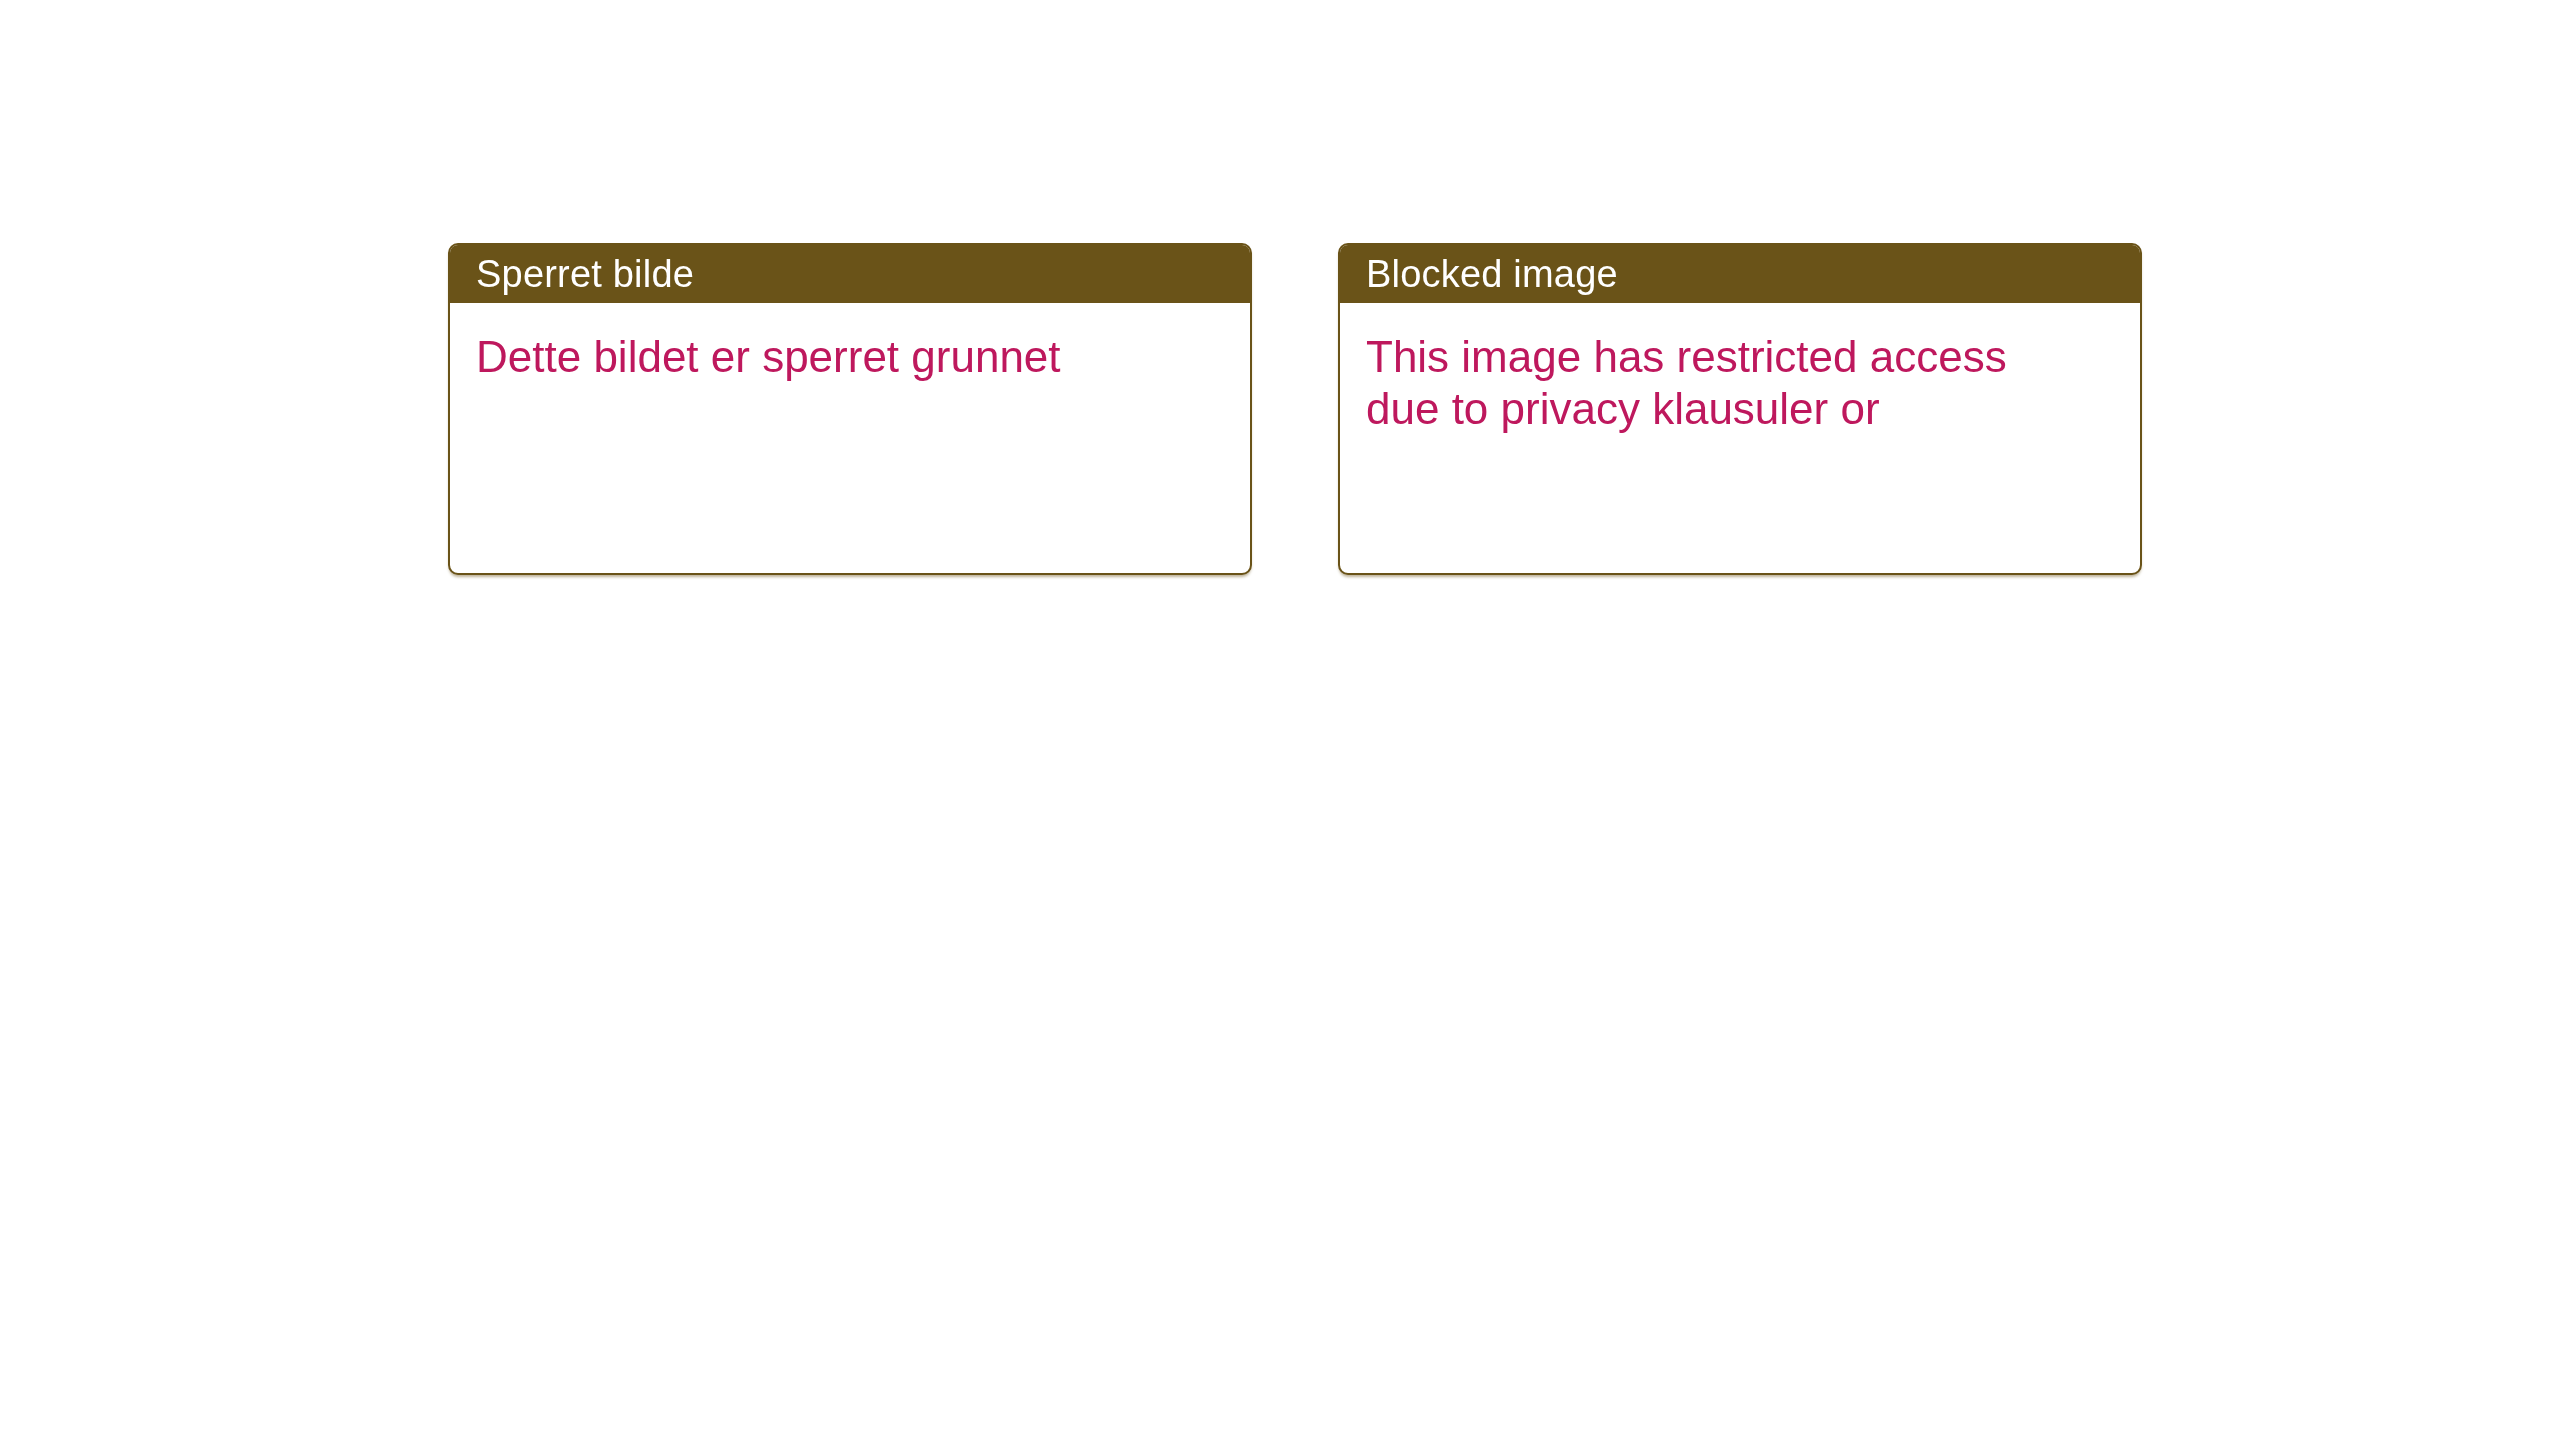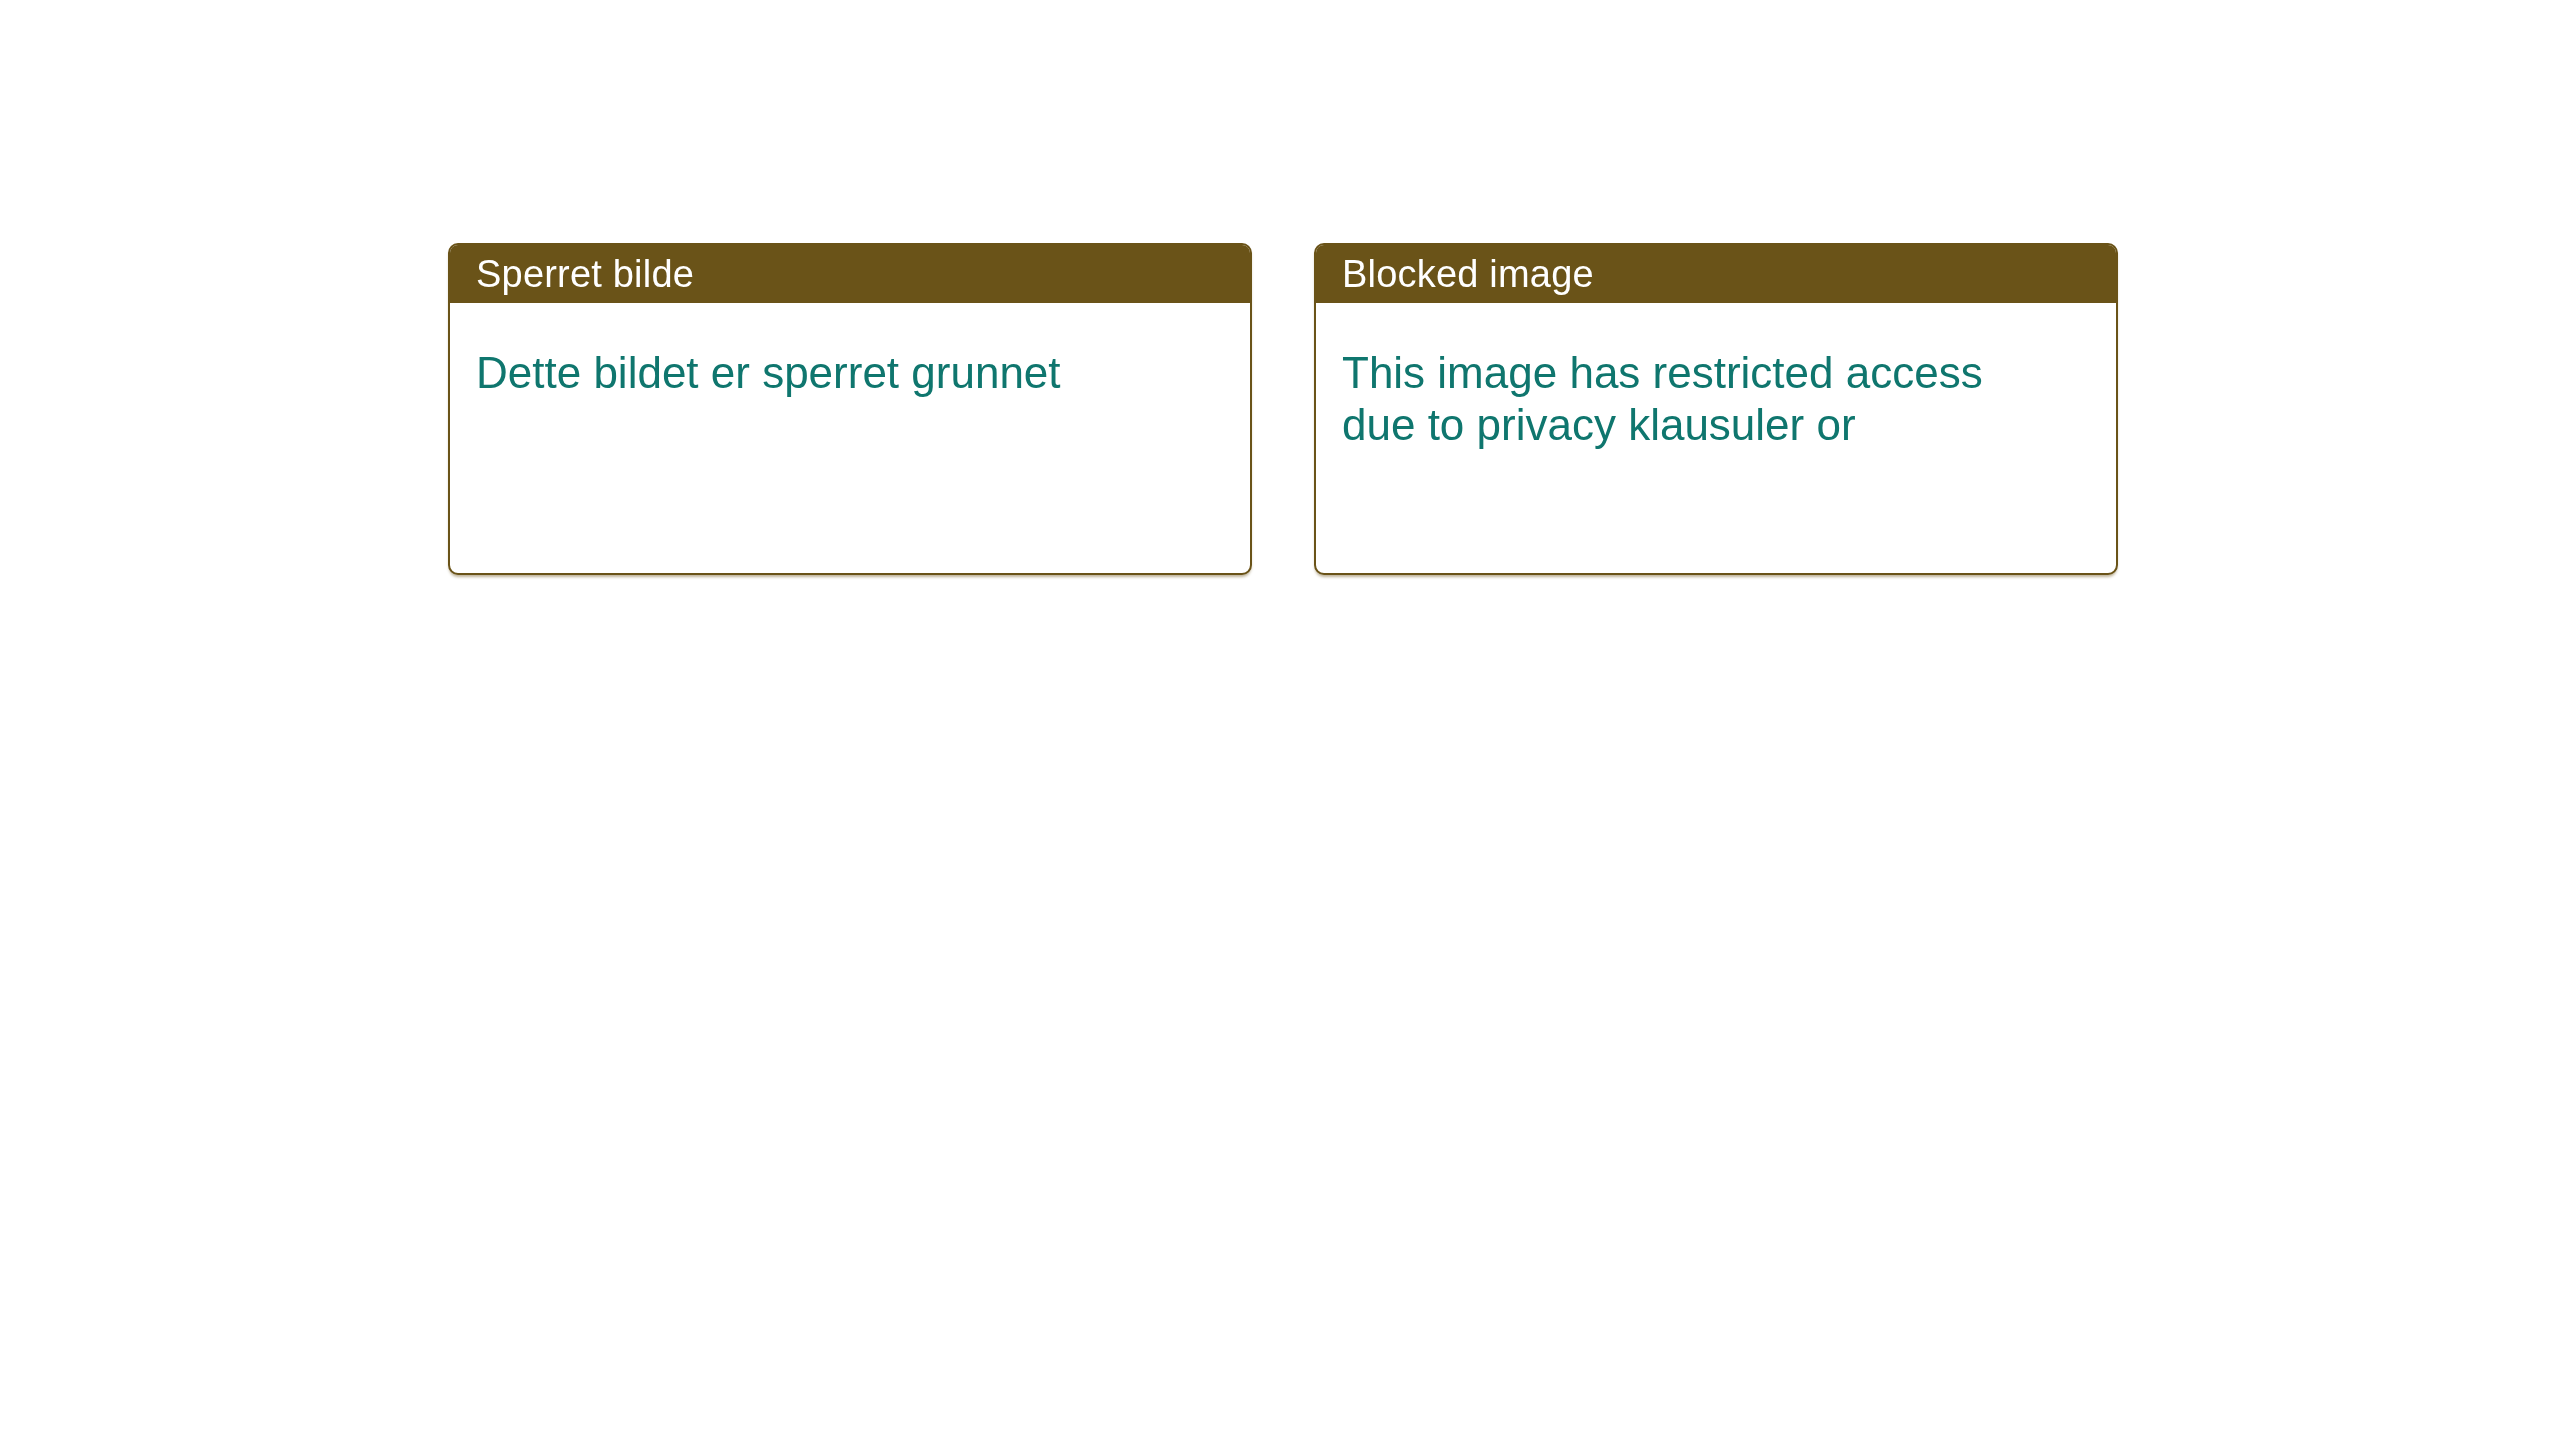--- a/index.html
+++ b/index.html
@@ -8,21 +8,21 @@
     height: 1440px;
     background: #ffffff;
     font-family: "Liberation Sans", sans-serif;
     overflow: hidden;
   }
   .cards-row {
     position: absolute;
     left: 448px;
     top: 243px;
     display: flex;
-    gap: 62px;
+    gap: 86px;
   }
   .notice-card {
     width: 804px;
     height: 332px;
     background: #ffffff;
     border: 2px solid #6a5318;
     border-radius: 10px;
     overflow: hidden;
     box-shadow: 0 3px 3px -1px rgba(106, 83, 24, 0.45);
   }
@@ -34,22 +34,22 @@
     padding: 0 26px;
   }
   .notice-card .card-title {
     color: #ffffff;
     font-size: 38px;
     font-weight: 400;
     letter-spacing: 0.2px;
     white-space: nowrap;
   }
   .notice-card .card-body {
-    padding: 44px 28px 0 26px;
-    color: #0f766e;
+    padding: 28px 28px 0 26px;
+    color: #be185d;
     font-size: 44px;
     line-height: 52px;
     font-weight: 400;
   }
   .notice-card .body-line {
     white-space: nowrap;
   }
 </style>
 </head>
 <body>

